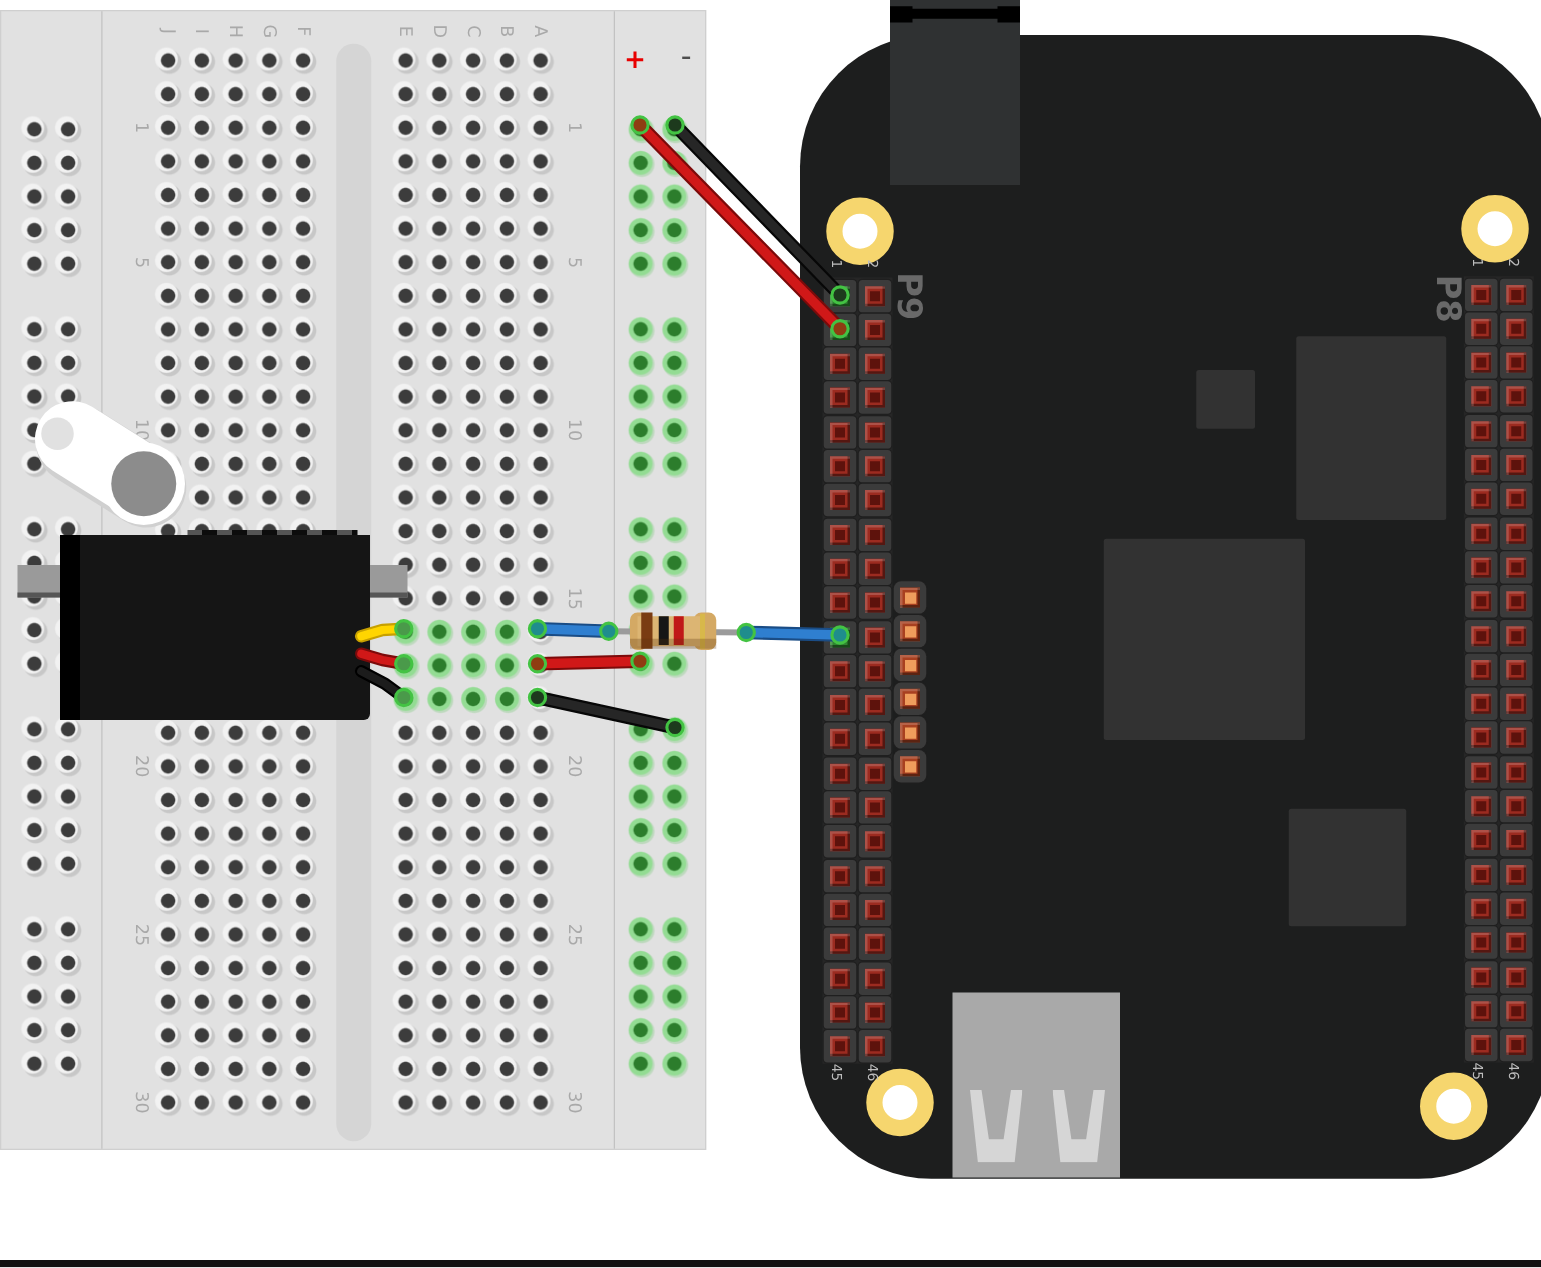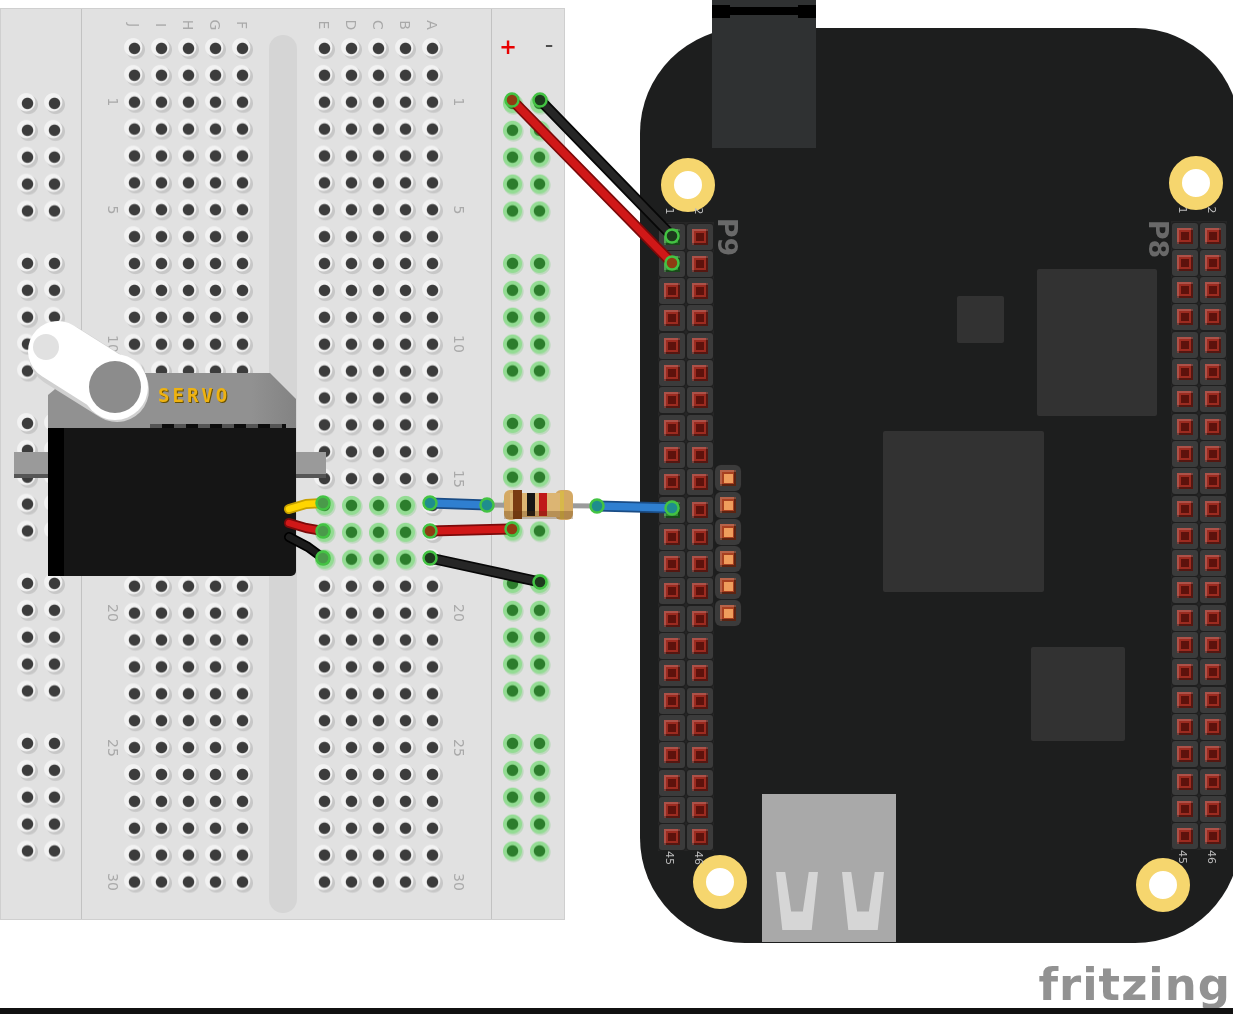--- a/index.html
+++ b/index.html
@@ -637,23 +637,20 @@
       <span class="hdr-num abs" style="left: 1182px; top: 857px;">45</span>
       <span class="hdr-num abs" style="left: 698px; top: 858px;">46</span>
       <span class="hdr-num abs" style="left: 1211px; top: 857px;">46</span>
     </div>
 
   <div id="usb" class="abs">
     <div class="usb-prong" style="left:14px"></div>
     <div class="usb-prong" style="left:80px"></div>
   </div>
 
-  <div id="servo-plate" class="abs">
-    <div id="servo-label">SERVO</div>
-  </div>
   <div id="servo-teeth" class="abs"></div>
   <div id="servo-body" class="abs"></div>
   <div class="servo-tab abs" style="left:14px;top:452px"></div>
   <div class="servo-tab abs" style="left:296px;top:452px;width:30px"></div>
 
   <svg id="overlay" width="1233" height="1014">
       <line x1="61" y1="355" x2="117" y2="390" stroke="#d0d0d0" stroke-width="64" stroke-linecap="round"></line>
       <line x1="58" y1="351" x2="115" y2="387" stroke="#ffffff" stroke-width="60" stroke-linecap="round"></line>
       <circle cx="115" cy="387" r="33" fill="#ffffff"></circle>
       <circle cx="46" cy="347" r="13" fill="#e1e1e1"></circle>
@@ -695,15 +692,14 @@
       <circle cx="672" cy="508" r="6.5" fill="#1f8d8d" stroke="#43c343" stroke-width="2.5"></circle>
       <circle cx="430" cy="531" r="6.5" fill="#8f3d12" stroke="#43c343" stroke-width="2.5"></circle>
       <circle cx="512" cy="529" r="6.5" fill="#8f3d12" stroke="#43c343" stroke-width="2.5"></circle>
       <circle cx="430" cy="558" r="6.5" fill="#1d3a1d" stroke="#43c343" stroke-width="2.5"></circle>
       <circle cx="540" cy="582" r="6.5" fill="#1d3a1d" stroke="#43c343" stroke-width="2.5"></circle>
       <circle cx="323" cy="503" r="6.5" fill="#4a9a4a" stroke="#43c343" stroke-width="2.5"></circle>
       <circle cx="323" cy="531" r="6.5" fill="#4a9a4a" stroke="#43c343" stroke-width="2.5"></circle>
       <circle cx="323" cy="558" r="6.5" fill="#4a9a4a" stroke="#43c343" stroke-width="2.5"></circle>
     </svg>
 
-  <div id="fritzing-logo" class="abs">fritzing</div>
   <div id="bottom-bar" class="abs"></div>
 </div>
 
 </body></html>

